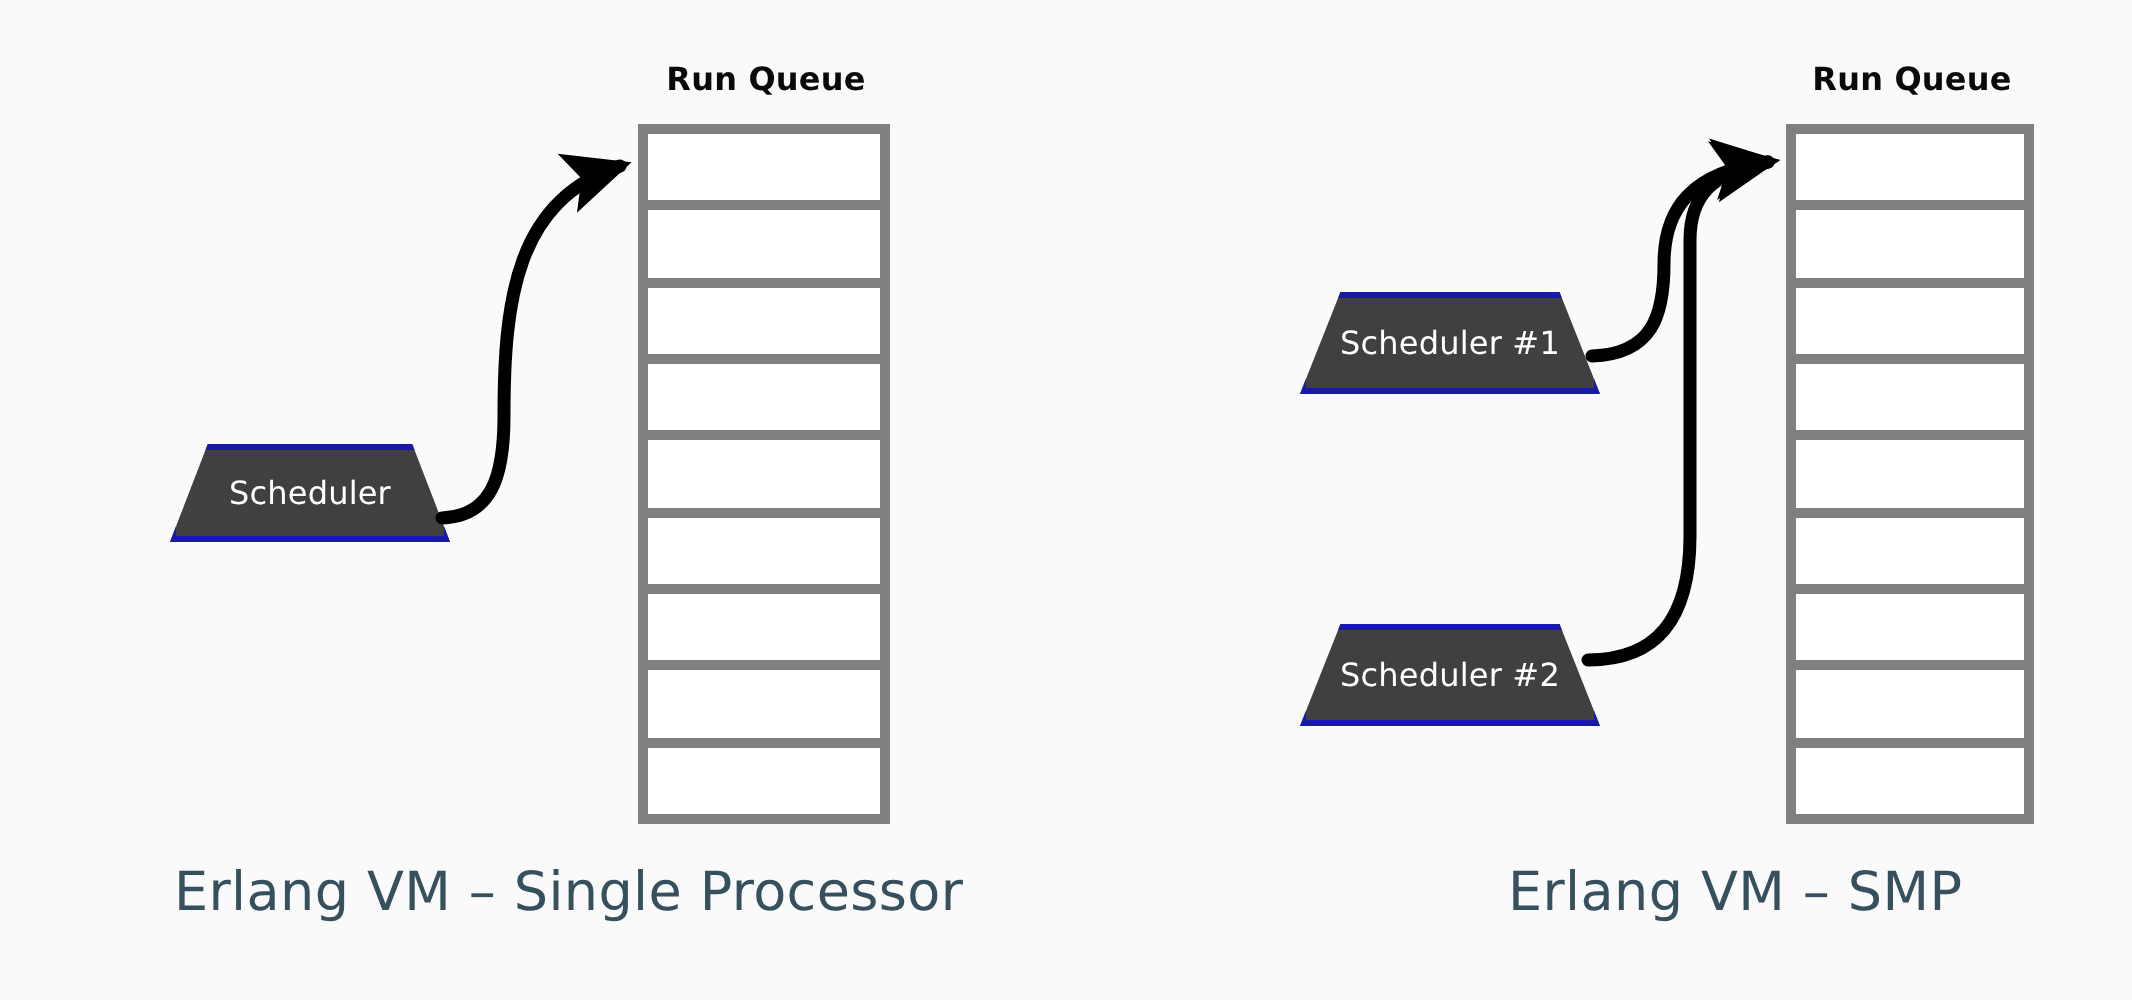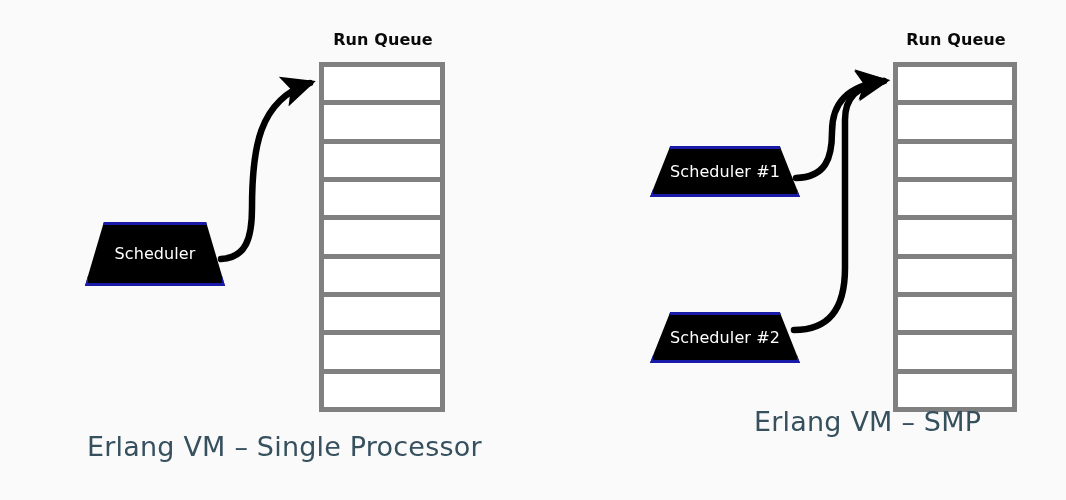--- a/index.html
+++ b/index.html
@@ -61,21 +61,21 @@
     box-sizing: border-box;
   }
   .queue-cell:last-child {
     border-bottom: none;
   }
 
   
   .sched {
     position: absolute;
     box-sizing: border-box;
-    background: #000000;
+    background: #404040;
     border: 3px solid #1a1aa8;
     -webkit-clip-path: polygon(13.5% 0%, 86.5% 0%, 100% 100%, 0% 100%);
     clip-path: polygon(13.5% 0%, 86.5% 0%, 100% 100%, 0% 100%);
     display: flex;
     align-items: center;
     justify-content: center;
   }
   .sched-label {
     font-family: "DejaVu Sans", sans-serif;
     font-size: 16px;
@@ -121,21 +121,21 @@
         <div class="queue-cell"></div>
         <div class="queue-cell"></div>
         <div class="queue-cell"></div>
         <div class="queue-cell"></div>
         <div class="queue-cell"></div>
         <div class="queue-cell"></div>
         <div class="queue-cell"></div>
       </div>
     </div>
 
-    <div class="sched" style="left:85px; top:222px; width:140px; height:64px;">
+    <div class="sched" style="left:85px; top:222px; width:140px; height:49px;">
       <span class="sched-label">Scheduler</span>
     </div>
 
     <div class="caption" style="left:43px; top:431px;">Erlang VM – Single Processor</div>
   </div>
 
   <div class="panel" id="panel-smp">
 
     <div class="queue-wrap" style="left:360px; top:30px; width:124px; height:382px;">
       <div class="queue-title">Run Queue</div>
@@ -153,21 +153,21 @@
     </div>
 
     <div class="sched" style="left:117px; top:146px; width:150px; height:51px;">
       <span class="sched-label">Scheduler #1</span>
     </div>
 
     <div class="sched" style="left:117px; top:288px; width:150px; height:51px;margin-top:24px;">
       <span class="sched-label">Scheduler #2</span>
     </div>
 
-    <div class="caption" style="left:177px; top:406px;">Erlang VM – SMP</div>
+    <div class="caption" style="left:177px; top:431px;">Erlang VM – SMP</div>
   </div>
 
   <svg class="arrows" viewBox="0 0 1066 500">
     <defs>
       <marker id="ahead" viewBox="0 0 10 10" refX="8.2" refY="5" markerWidth="5.2" markerHeight="5.2" orient="auto-start-reverse">
         <path d="M 0 0.4 L 10 5 L 0 9.6 L 2.2 5 Z" fill="#000000"></path>
       </marker>
     </defs>
 
     <path d="M 221 259 C 246 258 252 238 252 208 C 252 150 258 100 310 83" fill="none" stroke="#000000" stroke-width="6.5" stroke-linecap="round" marker-end="url(#ahead)"></path>

